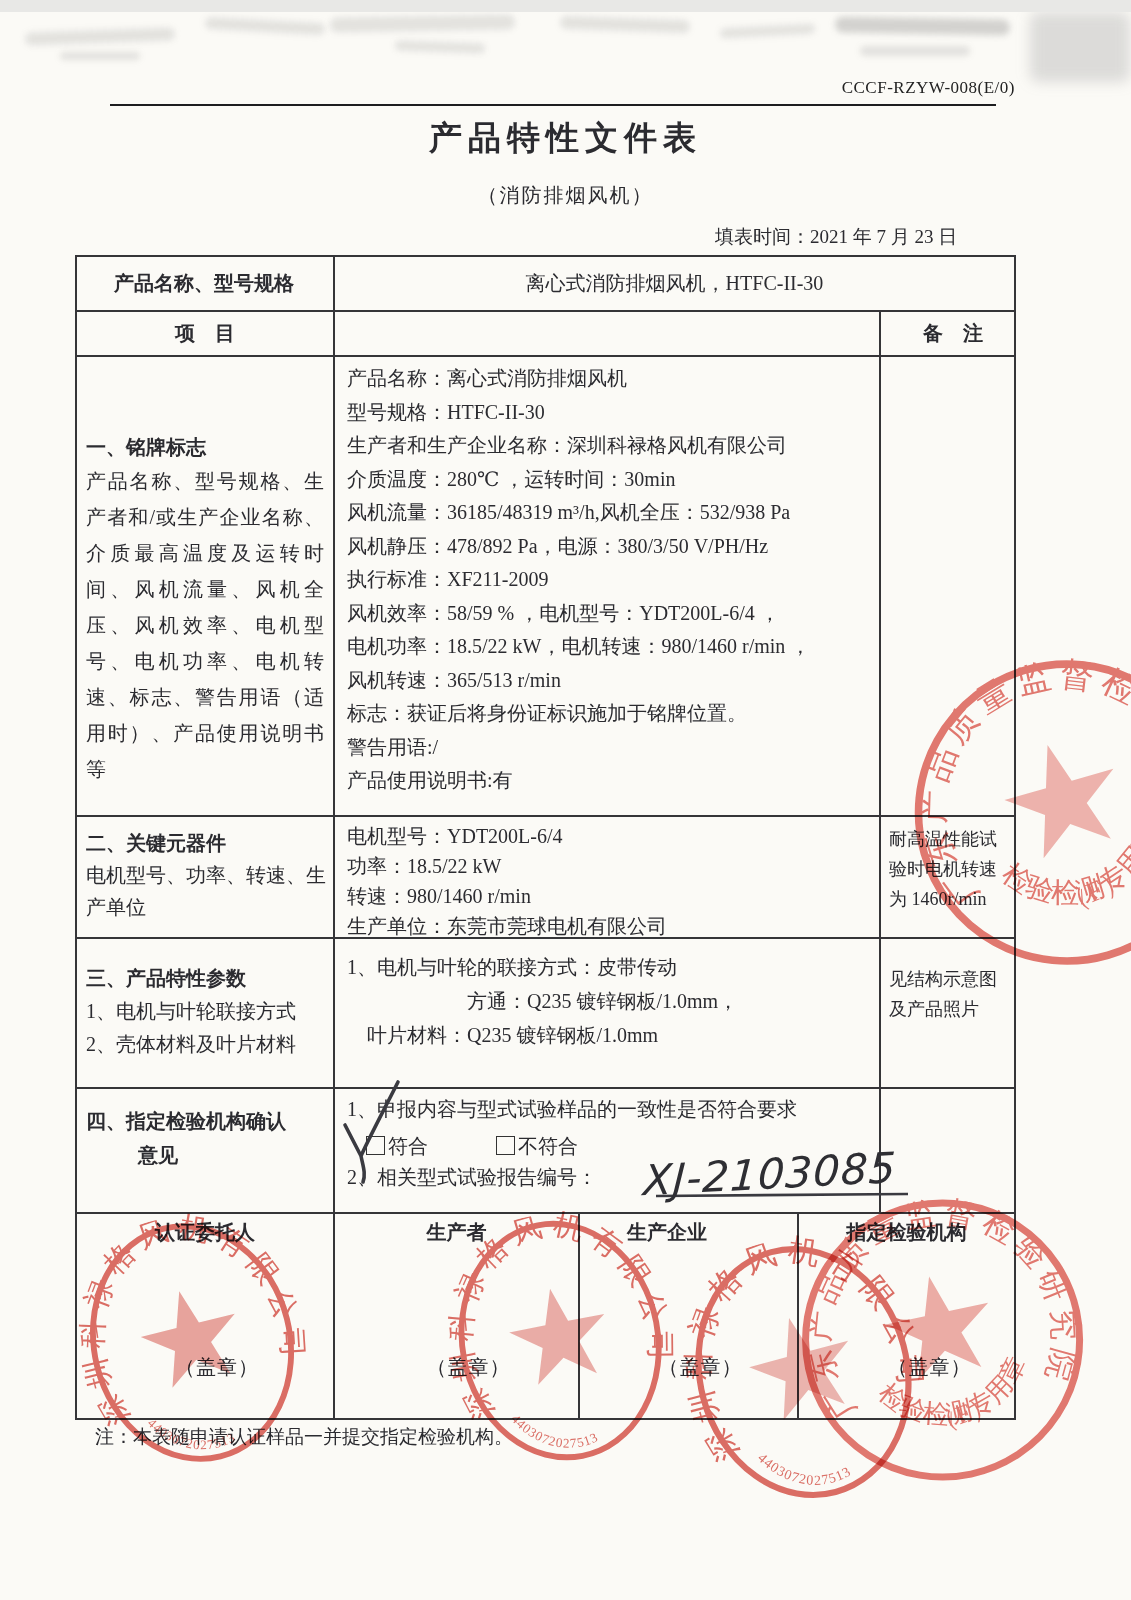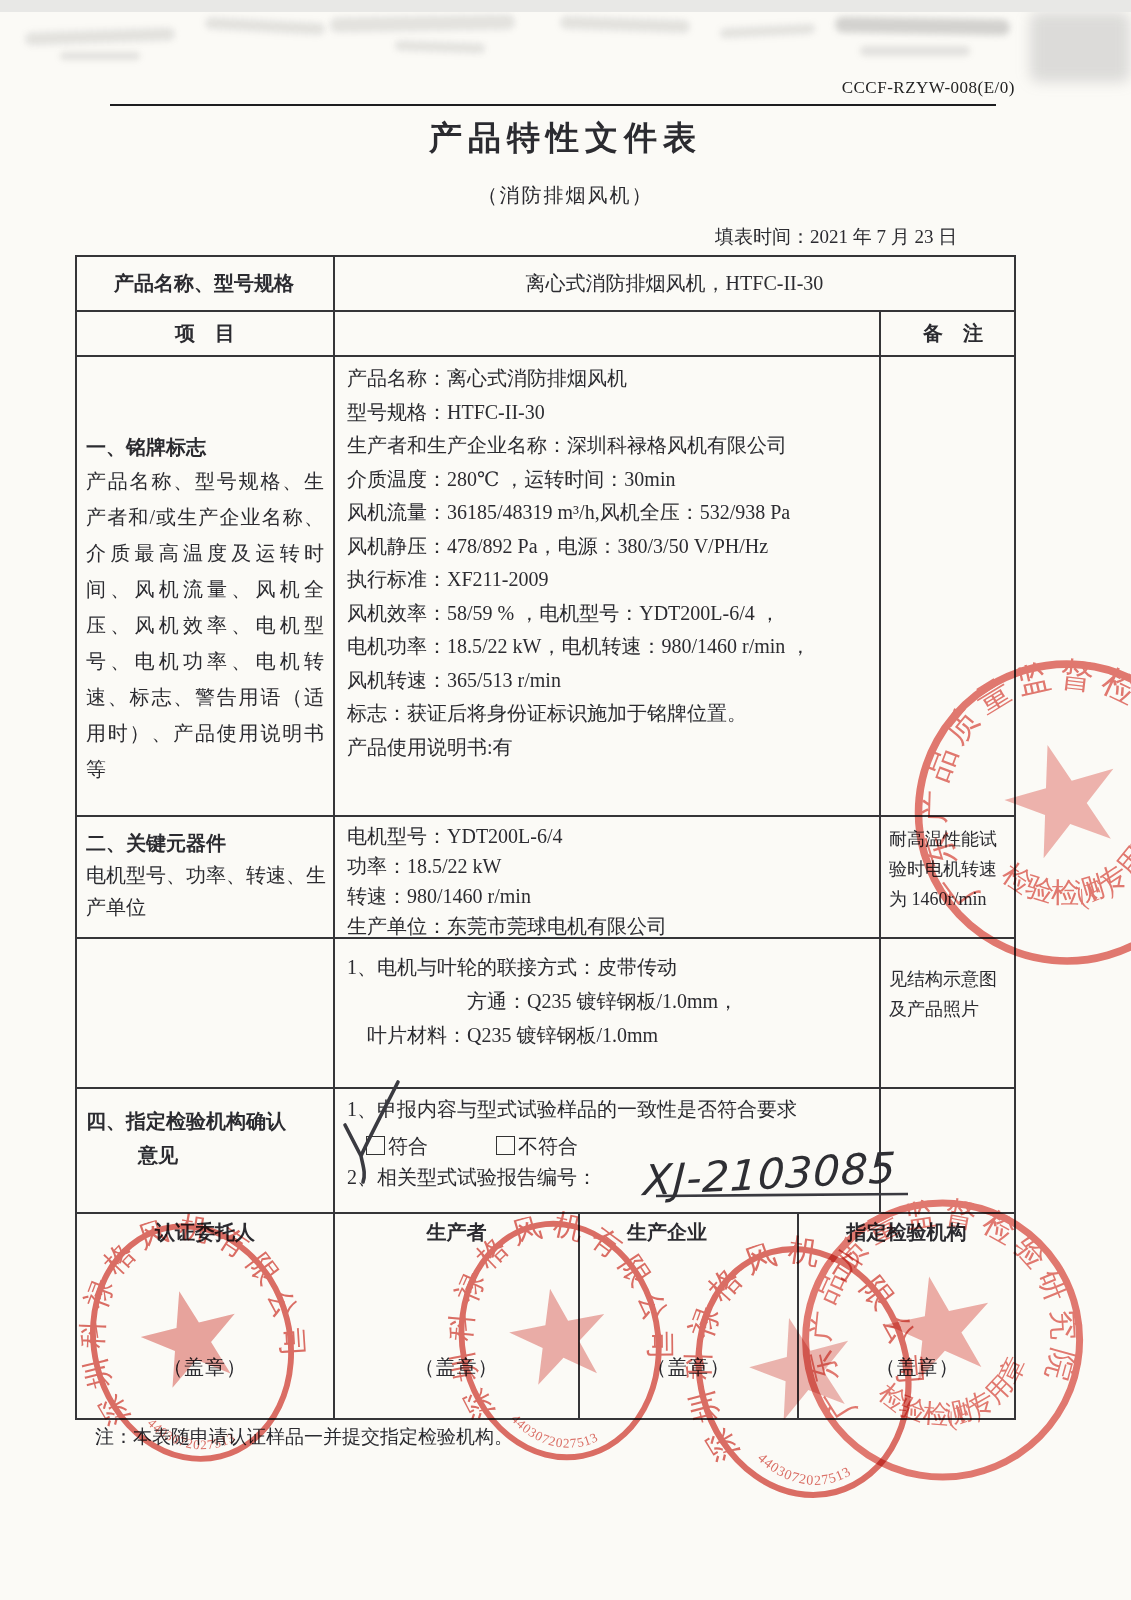--- a/index.html
+++ b/index.html
@@ -28,21 +28,21 @@
   .cline{white-space:pre-wrap;}
   .s1lines .cline{line-height:33.5px;}
   .s2lines .cline{line-height:30px;}
   .s3lines .cline{line-height:34px;}
   .desc{text-align:justify;text-justify:inter-character;}
   .remark{font-size:18px;line-height:30px;}
   .cb{display:inline-block;width:17px;height:17px;border:1.8px solid #333;vertical-align:-2px;margin-right:3px;}
   
   .stamp{position:absolute;mix-blend-mode:multiply;opacity:.85;}
   .stamp svg text{font-family:"Liberation Serif","DejaVu Serif",serif;}
-  .sealhint{font-size:20px;letter-spacing:1px;}
+  .sealhint{font-size:20px;letter-spacing:1px;padding-left:12px;}
   .footnote{font-size:19px;}
   .hand{font-family:"DejaVu Sans",sans-serif;}
 </style>
 </head>
 <body>
 
 <div class="page">
 
   <div class="smudge" style="left:25px;top:18px;width:150px;height:13px;transform:rotate(-2deg);"></div>
   <div class="smudge" style="left:205px;top:8px;width:120px;height:12px;transform:rotate(3deg);"></div>
@@ -92,36 +92,42 @@
       <div class="cline">型号规格：HTFC-II-30</div>
       <div class="cline">生产者和生产企业名称：深圳科禄格风机有限公司</div>
       <div class="cline">介质温度：280℃ ，运转时间：30min</div>
       <div class="cline">风机流量：36185/48319 m³/h,风机全压：532/938 Pa</div>
       <div class="cline">风机静压：478/892 Pa，电源：380/3/50 V/PH/Hz</div>
       <div class="cline">执行标准：XF211-2009</div>
       <div class="cline">风机效率：58/59 % ，电机型号：YDT200L-6/4 ，</div>
       <div class="cline">电机功率：18.5/22 kW，电机转速：980/1460 r/min ，</div>
       <div class="cline">风机转速：365/513 r/min</div>
       <div class="cline">标志：获证后将身份证标识施加于铭牌位置。</div>
+      <div class="cline">警告用语:/</div>
       <div class="cline">产品使用说明书:有</div>
     </div>
 
   <div class="cell" style="left:86px;top:815px;width:240px;line-height:32px;">
     <div class="bold">二、关键元器件</div>
     <div>电机型号、功率、转速、生产单位</div>
   </div>
   <div class="cell s2lines" style="left:347px;top:809px;width:530px;">
 
   <div class="cline">电机型号：YDT200L-6/4</div>
       <div class="cline">功率：18.5/22 kW</div>
       <div class="cline">转速：980/1460 r/min</div>
       <div class="cline">生产单位：东莞市莞球电机有限公司</div>
     </div>
   <div class="cell remark" style="left:889px;top:812px;width:120px;">耐高温性能试验时电机转速为 1460r/min</div>
 
+  <div class="cell" style="left:86px;top:950px;width:246px;line-height:33px;">
+    <div class="bold">三、产品特性参数</div>
+    <div>1、电机与叶轮联接方式</div>
+    <div>2、壳体材料及叶片材料</div>
+  </div>
   <div class="cell s3lines" style="left:347px;top:938px;width:530px;">
 
   <div class="cline">1、电机与叶轮的联接方式：皮带传动</div>
       <div class="cline">　　　　　　方通：Q235 镀锌钢板/1.0mm，</div>
       <div class="cline">　叶片材料：Q235 镀锌钢板/1.0mm</div>
     </div>
   <div class="cell remark" style="left:889px;top:952px;width:120px;">见结构示意图及产品照片</div>
 
   <div class="cell" style="left:86px;top:1092px;width:246px;line-height:34px;">
     <div class="bold">四、指定检验机构确认</div>

